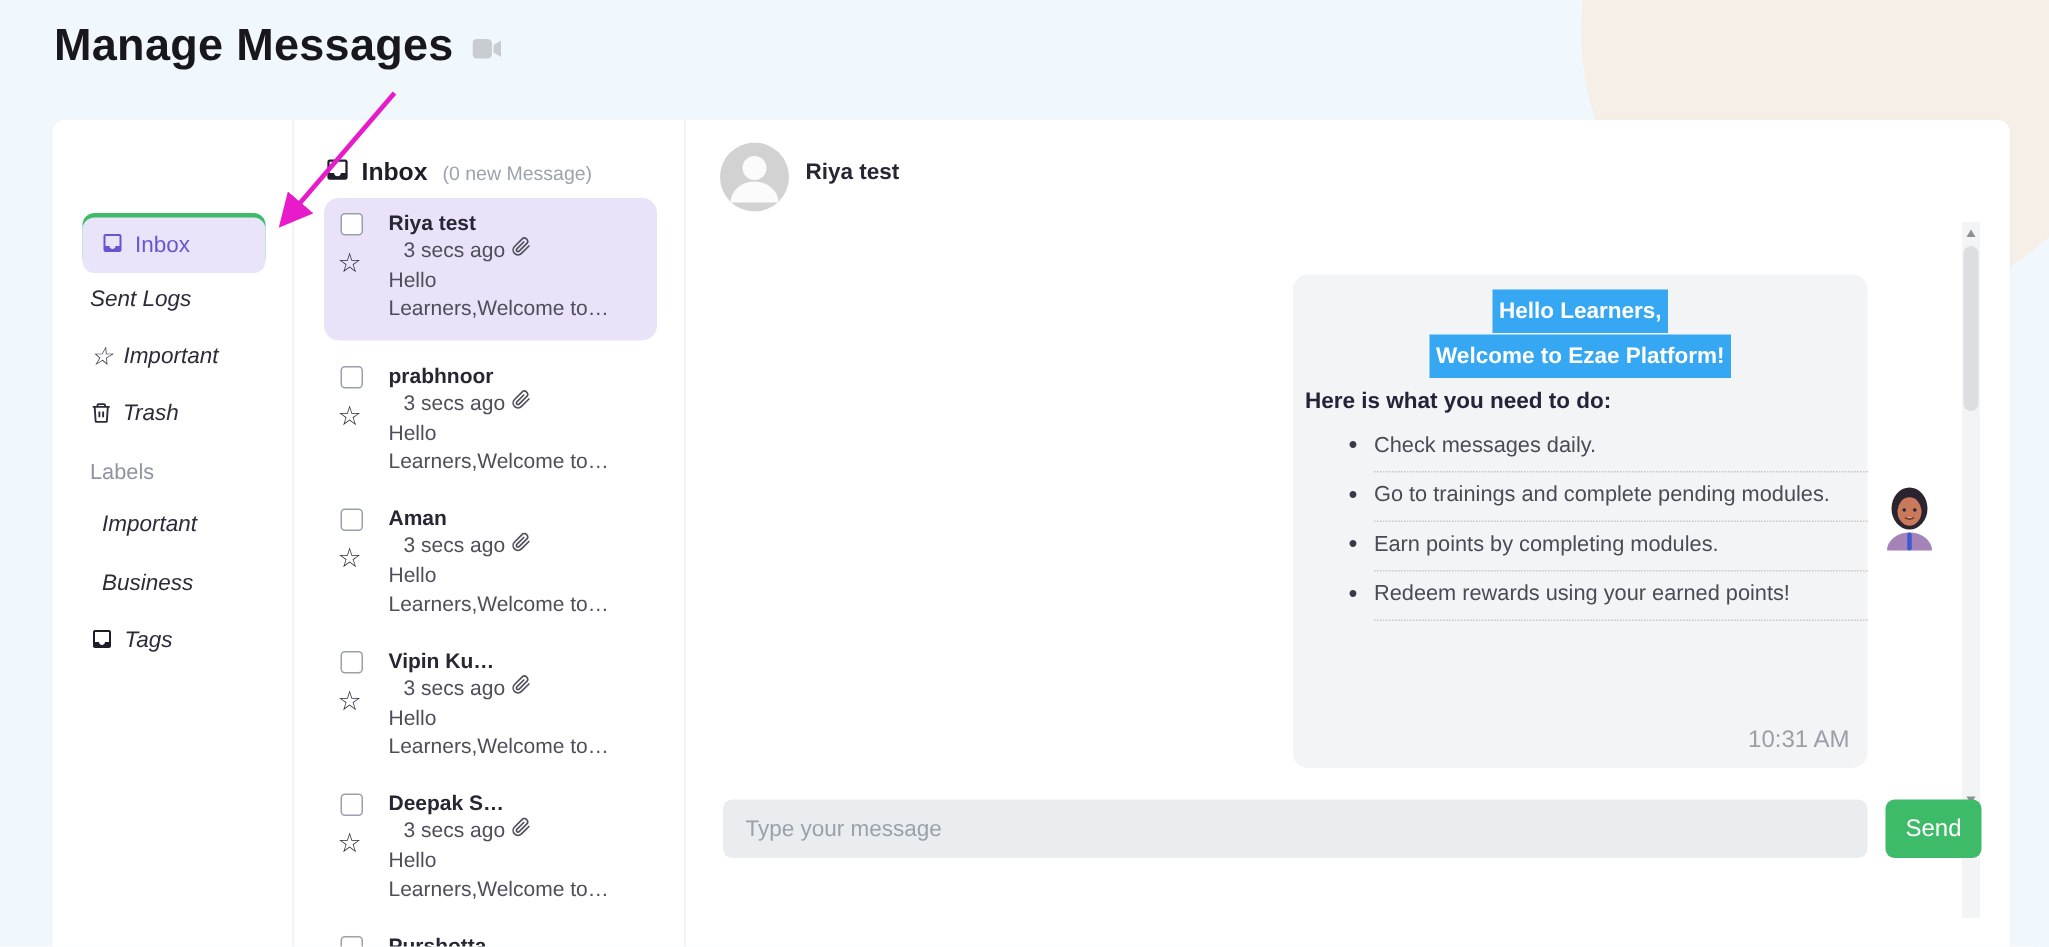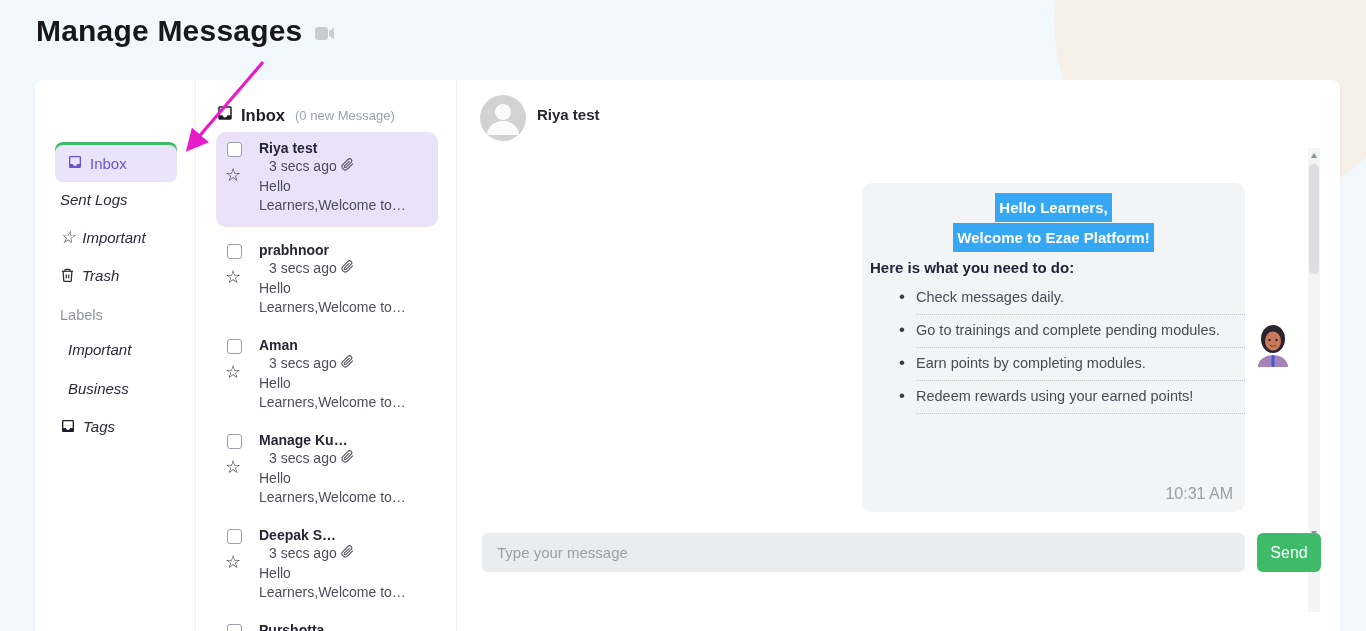--- a/index.html
+++ b/index.html
@@ -248,21 +248,21 @@
                 </svg></span>
           </div>
           <div class="msg-preview"><span>Hello</span><br><span>Learners,Welcome to…</span></div>
         </div>
       </div>
 
       <div class="msg-item">
         <input type="checkbox" class="msg-check" style="">
         <span class="msg-star">☆</span>
         <div class="msg-body">
-          <div class="msg-name">Manage Ku…</div>
+          <div class="msg-name">Vipin Ku…</div>
           <div class="msg-time">
               <span>3 secs ago</span>
             <span><svg width="13" height="13" viewBox="0 0 24 24" fill="none" stroke="#4e4e5a" stroke-width="2" stroke-linecap="round">
                   <path d="M21.44 11.05l-9.19 9.19a6 6 0 0 1-8.49-8.49l9.19-9.19a4 4 0 0 1 5.66 5.66l-9.2 9.19a2 2 0 0 1-2.83-2.83l8.49-8.48"></path>
                 </svg></span>
           </div>
           <div class="msg-preview"><span>Hello</span><br><span>Learners,Welcome to…</span></div>
         </div>
       </div>
 

